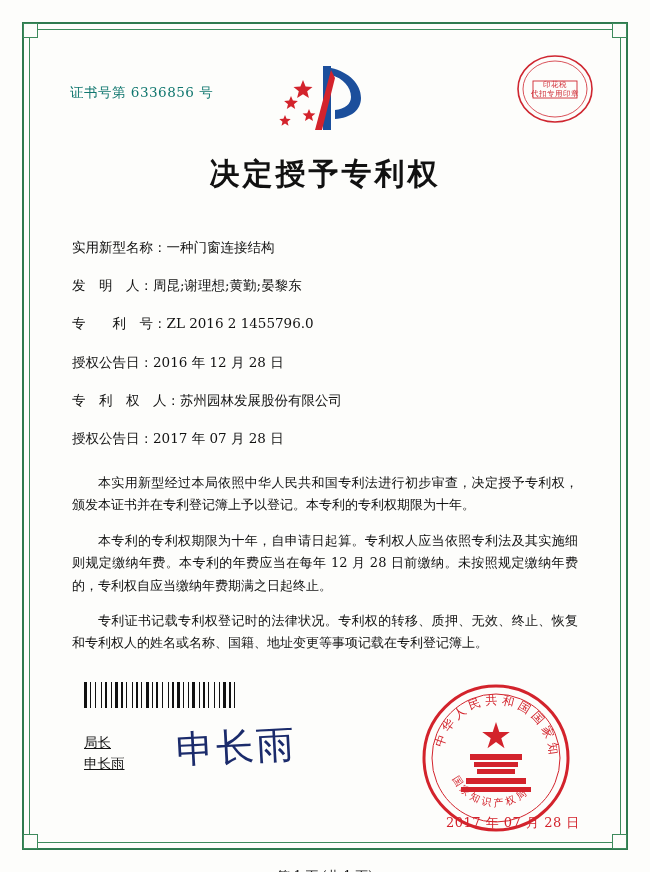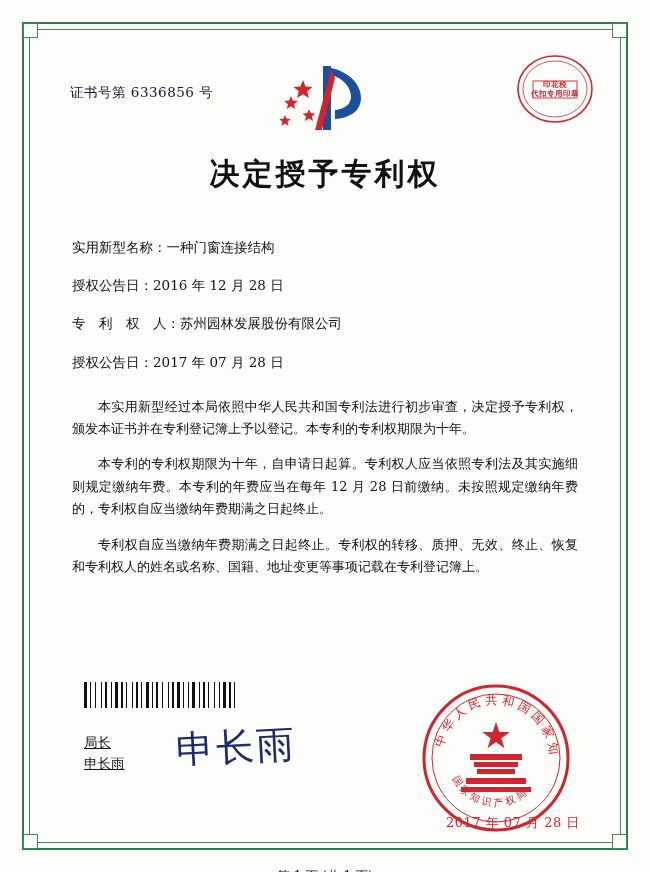--- a/index.html
+++ b/index.html
@@ -61,21 +61,21 @@
   .top-row {
     position: relative;
     height: 100px;
   }
   .cert-no {
     position: absolute;
     left: 22px;
     top: 38px;
     font-size: 13.5px;
     letter-spacing: 0.5px;
-    color: #0f172a;
+    color: #0f766e;
   }
 
   
   .logo {
     position: absolute;
     left: 50%;
     top: 12px;
     transform: translateX(-50%);
     width: 120px;
     height: 78px;
@@ -93,21 +93,20 @@
     position: absolute;
     inset: 0;
     display: flex;
     flex-direction: column;
     justify-content: center;
     color: #cf2630;
     font-size: 7.5px;
     line-height: 1.25;
     text-align: center;
     letter-spacing: 0.5px;
-    font-weight: bold;
   }
 
   .doc-title {
     margin-top: 8px;
     text-align: center;
     font-size: 30px;
     font-weight: bold;
     letter-spacing: 3px;
     color: #111;
     font-family: "DejaVu Serif", "Liberation Serif", serif;
@@ -262,34 +261,40 @@
       </div>
     </div>
 
     <div class="doc-title">决定授予专利权</div>
 
     <div class="fields">
       <div class="field">
         <span class="label">实用新型名称：</span><span class="value">一种门窗连接结构</span>
       </div>
       <div class="field">
+        <span class="label">发　明　人：</span><span class="value">周昆;谢理想;黄勤;晏黎东</span>
+      </div>
+      <div class="field">
+        <span class="label">专　　利　号：</span><span class="value">ZL 2016 2 1455796.0</span>
+      </div>
+      <div class="field">
         <span class="label">授权公告日：</span><span class="value">2016 年 12 月 28 日</span>
       </div>
       <div class="field">
         <span class="label">专　利　权　人：</span><span class="value">苏州园林发展股份有限公司</span>
       </div>
       <div class="field">
         <span class="label">授权公告日：</span><span class="value">2017 年 07 月 28 日</span>
       </div>
     </div>
 
     <div class="paragraphs">
       <p class="para">本实用新型经过本局依照中华人民共和国专利法进行初步审查，决定授予专利权，颁发本证书并在专利登记簿上予以登记。本专利的专利权期限为十年。</p>
       <p class="para">本专利的专利权期限为十年，自申请日起算。专利权人应当依照专利法及其实施细则规定缴纳年费。本专利的年费应当在每年 12 月 28 日前缴纳。未按照规定缴纳年费的，专利权自应当缴纳年费期满之日起终止。</p>
-      <p class="para">专利权自应当缴纳年费期满之日起终止。专利权的转移、质押、无效、终止、恢复和专利权人的姓名或名称、国籍、地址变更等事项记载在专利登记簿上。</p>
+      <p class="para">专利证书记载专利权登记时的法律状况。专利权的转移、质押、无效、终止、恢复和专利权人的姓名或名称、国籍、地址变更等事项记载在专利登记簿上。</p>
     </div>
 
     <div class="barcode">
       <div class="bars" id="barcode-bars">
           <i style="width: 3px;"></i>
           <i style="width: 1px; background: transparent;"></i>
           <i style="width: 1px;"></i>
           <i style="width: 2px; background: transparent;"></i>
           <i style="width: 1px;"></i>
           <i style="width: 3px; background: transparent;"></i>

